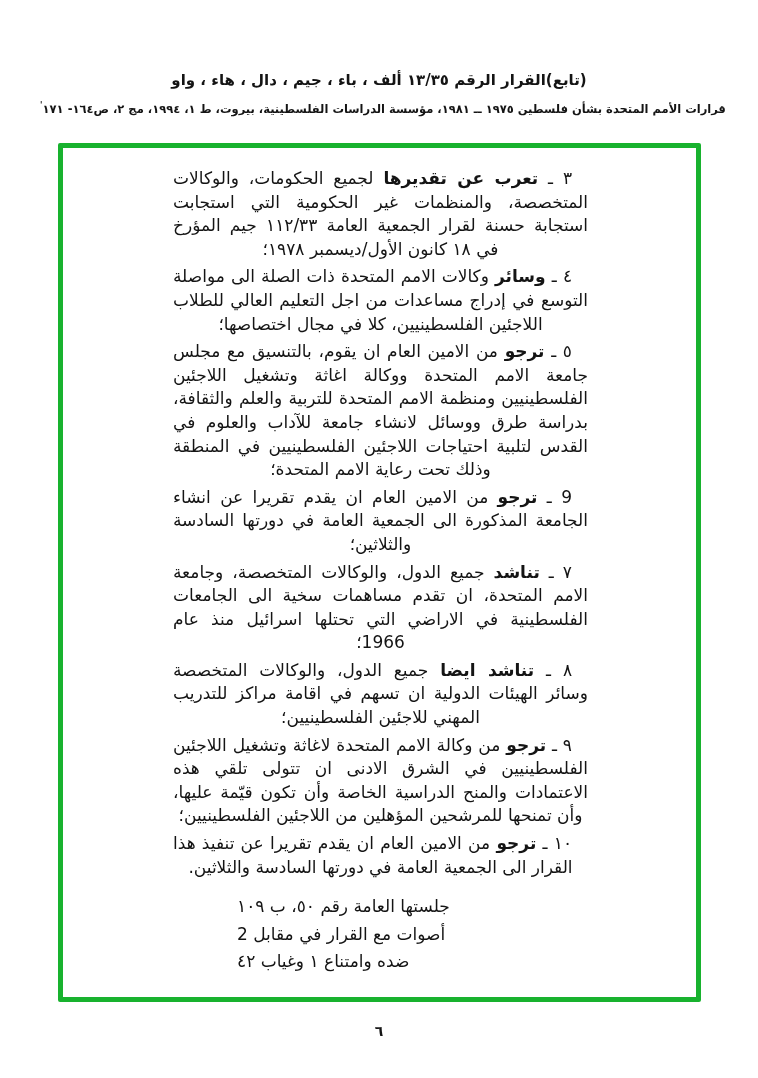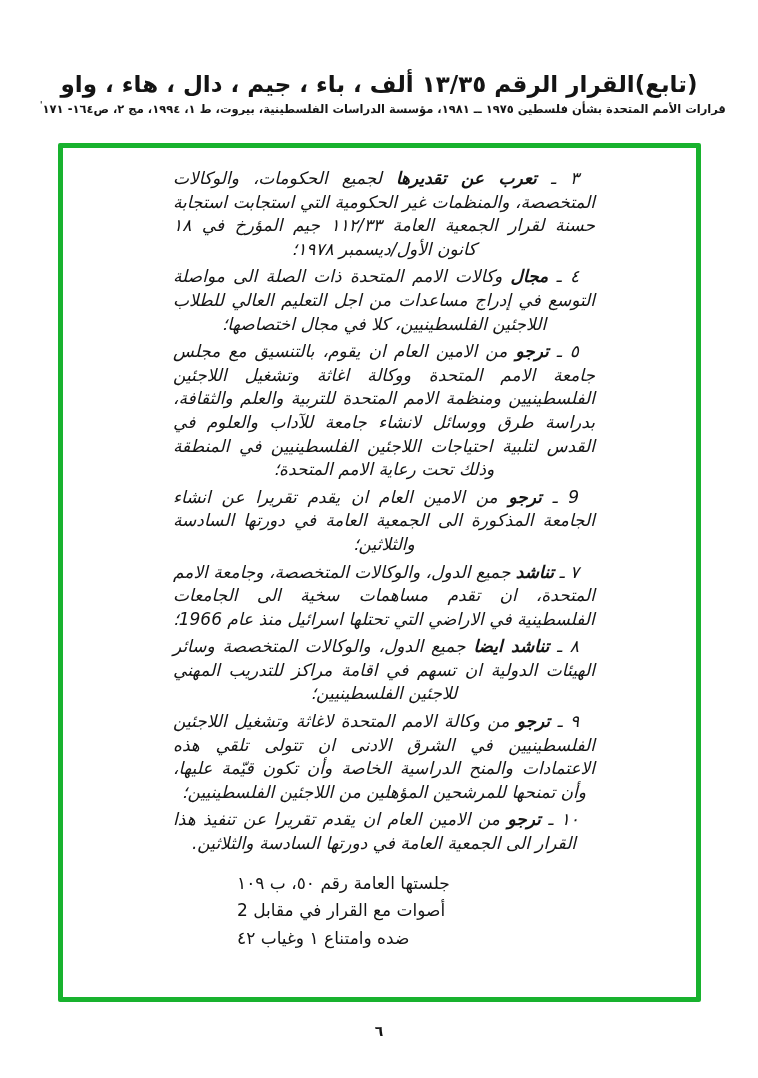--- a/index.html
+++ b/index.html
@@ -7,42 +7,42 @@
     width:758px; height:1078px;
     background:#ffffff;
     font-family:"DejaVu Sans", sans-serif;
     color:#141414;
     position:relative;
     overflow:hidden;
   }
   .header-title {
     position:absolute; top:71px; left:0; right:0;
     text-align:center; direction:rtl;
-    font-weight:bold; font-size:23px;
+    font-weight:bold; font-size:15px;
     letter-spacing:0.2px;
   }
   .header-source {
     position:absolute; top:101px; left:0; right:0;
     text-align:center; direction:rtl;
     font-weight:bold; font-size:11.5px;margin-left:8px;
   }
   .fnmark { font-size:8px; vertical-align:super; }
   .green-box {
     position:absolute; left:58px; top:143px;
     width:633px; height:849px;
     border:5px solid #18b22e;
     border-radius:2px;
   }
   .content {
     position:absolute; left:173px; top:167px; width:423px;
     direction:rtl;
     font-size:17px; line-height:23.6px;
     text-align:justify; text-align-last:center;
   }
-  .para { margin:0 1px 4px 0; text-indent:16px;font-style:italic; }
+  .para { margin:0 8px 4px 0; text-indent:16px; }
   .para b { font-weight:bold; }
   .closing {
     margin-top:14px;
     padding-left:64px;
     line-height:27.5px;
     text-align:left; text-align-last:left;
   }
   .closing div { text-indent:0; }
   .page-number {
     position:absolute; top:1023px; left:0; right:0;
@@ -66,21 +66,21 @@
 <div class="content">
 
   <p class="para">
     <span>٣ ـ</span>
     <b>تعرب عن تقديرها</b>
     <span>لجميع الحكومات، والوكالات المتخصصة، والمنظمات غير الحكومية التي استجابت استجابة حسنة لقرار الجمعية العامة ١١٢/٣٣ جيم المؤرخ في ١٨ كانون الأول/ديسمبر ١٩٧٨؛</span>
   </p>
 
   <p class="para">
     <span>٤ ـ</span>
-    <b>مجال</b>
+    <b>وسائر</b>
     <span>وكالات الامم المتحدة ذات الصلة الى مواصلة التوسع في إدراج مساعدات من اجل التعليم العالي للطلاب اللاجئين الفلسطينيين، كلا في مجال اختصاصها؛</span>
   </p>
 
   <p class="para">
     <span>٥ ـ</span>
     <b>ترجو</b>
     <span>من الامين العام ان يقوم، بالتنسيق مع مجلس جامعة الامم المتحدة ووكالة اغاثة وتشغيل اللاجئين الفلسطينيين ومنظمة الامم المتحدة للتربية والعلم والثقافة، بدراسة طرق ووسائل لانشاء جامعة للآداب والعلوم في القدس لتلبية احتياجات اللاجئين الفلسطينيين في المنطقة وذلك تحت رعاية الامم المتحدة؛</span>
   </p>
 
   <p class="para">

